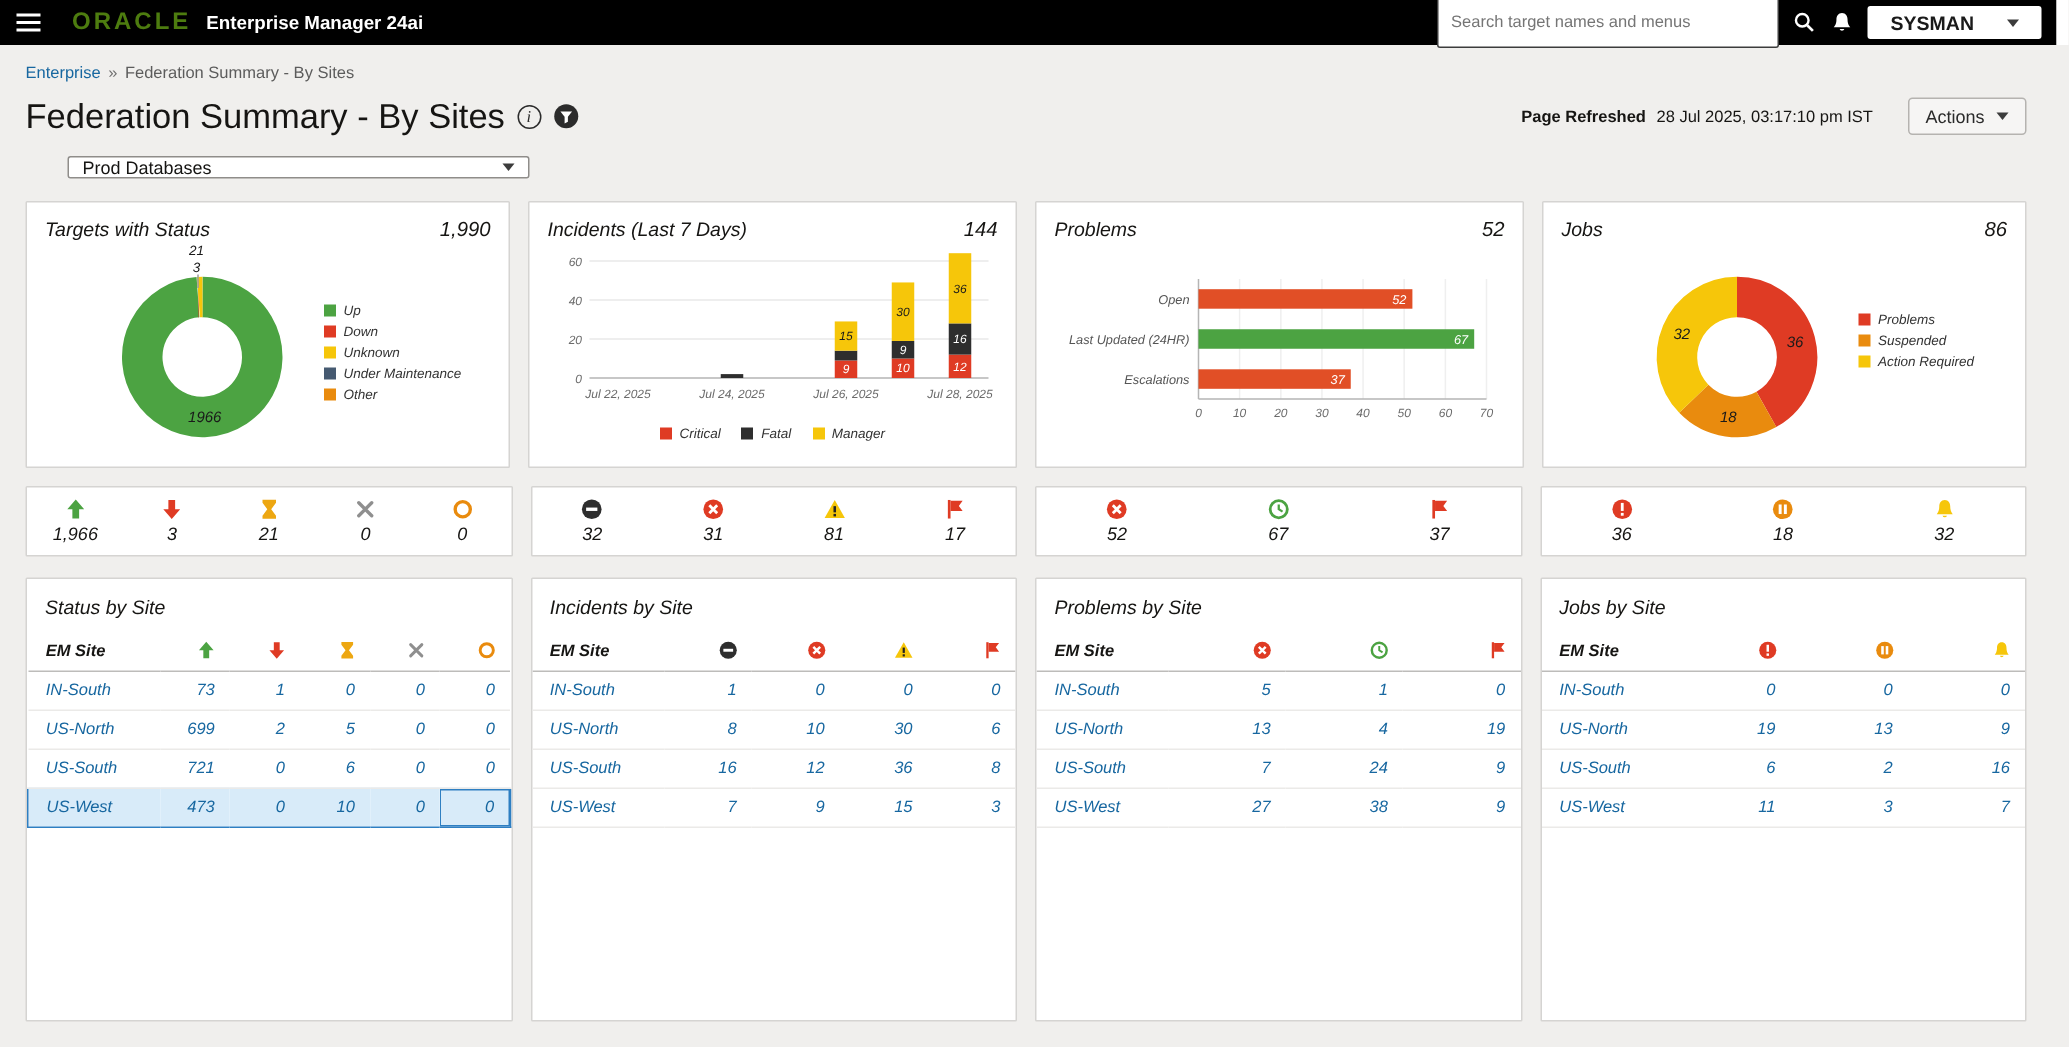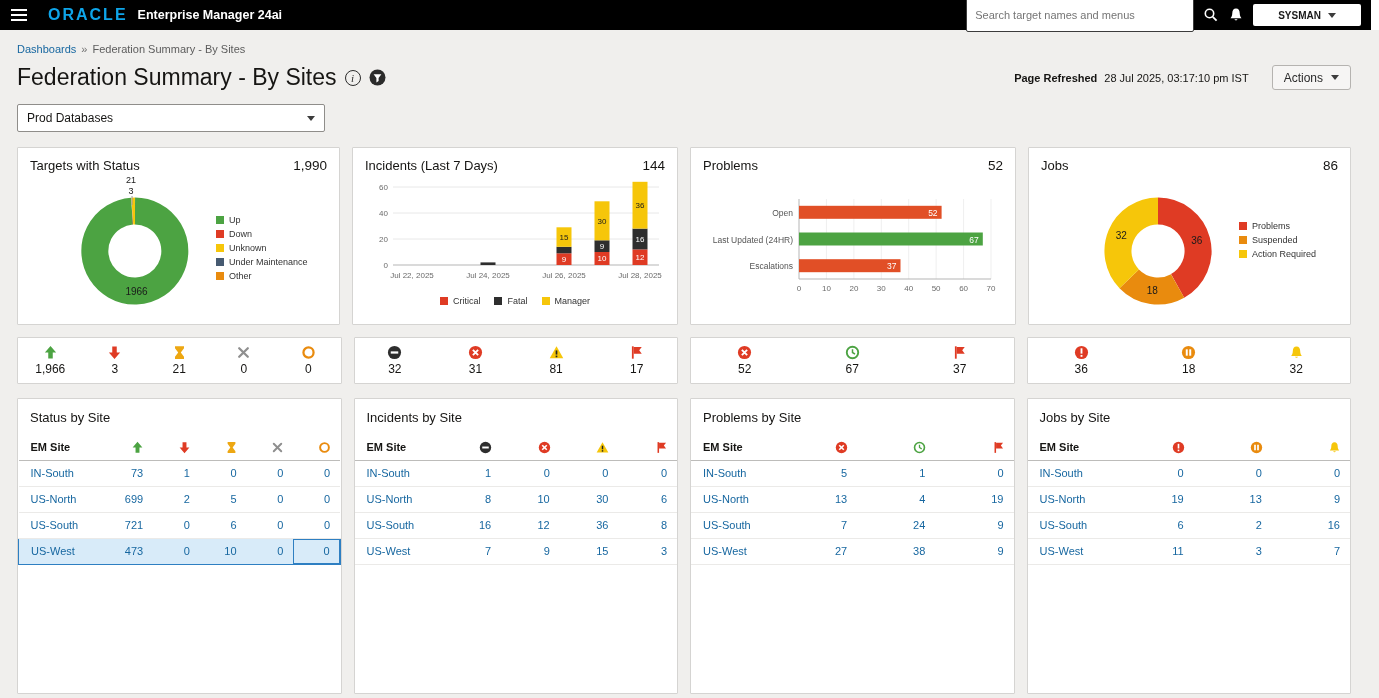--- a/index.html
+++ b/index.html
@@ -11,46 +11,46 @@
     color:#161513;
   }
   
   .topbar {
     height:30px; width:1371px; background:#000;
     display:flex; align-items:center; gap:10px; padding-right:10px;
   }
   .scroll-gutter { position:fixed; top:0; right:0; width:8px; height:30px; background:#fff; }
   .hamburger { width:38px; height:30px; background:none; border:none; display:flex; flex-direction:column; justify-content:center; align-items:center; gap:3px; cursor:pointer; }
   .hamburger i { display:block; width:16px; height:2px; background:#fff; }
-  .brand { color:#0ea5e9; font-size:16px; font-weight:bold; letter-spacing:2px; }
+  .brand { color:#4d7c0f; font-size:16px; font-weight:bold; letter-spacing:2px; }
   .product { color:#fff; font-size:12.5px; font-weight:bold; }
   .topbar-right { margin-left:auto; display:flex; align-items:center; gap:9px; }
   .search-input { width:228px; height:20px; border:1px solid #3c3c3c; border-radius:2px; background:#fff; font-size:11px; padding:16px 8px; color:#1a1a1a; font-family:"Liberation Sans",sans-serif; }
   .icon-btn { background:none; border:none; padding:0; display:flex; align-items:center; cursor:pointer; }
-  .user-chip { background:#fff; border:none; border-radius:2px; height:22px; display:flex; align-items:center; gap:7px; padding:0 25px; font-size:10px; font-weight:bold; color:#1a1a1a; cursor:pointer; font-family:"Liberation Sans",sans-serif; }
+  .user-chip { background:#fff; border:none; border-radius:2px; height:22px; display:flex; align-items:center; gap:22px; padding:0 15px; font-size:13px; font-weight:bold; color:#1a1a1a; cursor:pointer; font-family:"Liberation Sans",sans-serif; }
   .caret-down { width:0; height:0; border-left:4px solid transparent; border-right:4px solid transparent; border-top:5px solid #3c3c3c; display:inline-block; }
   
   main { padding:0 28px 0 17px; }
   .breadcrumb { padding-top:13px; font-size:11px; display:flex; gap:5px; align-items:center; }
   .bc-link { color:#1767a0; cursor:pointer; }
   .bc-sep { color:#707070; }
   .bc-current { color:#5c5c5c; }
   .title-row { display:flex; align-items:center; gap:8px; margin-top:9px; }
   h1 { margin:0; font-size:23px; font-weight:500; color:#161513; }
   .info-icon { width:16px; height:16px; border:1.5px solid #2b2b2b; border-radius:50%; color:#2b2b2b;
     font-family:"Liberation Serif", serif; font-style:italic; font-size:11px; display:flex; align-items:center; justify-content:center; cursor:pointer; }
   .title-right { margin-left:auto; display:flex; align-items:center; gap:7px;justify-content:space-between; }
   .refresh-label { font-size:11px; font-weight:bold; }
   .refresh-value { font-size:11px; }
   .actions-btn { margin-left:16px; height:25px; padding:0 11px; background:#f6f5f4; border:1px solid #b5b3b0; border-radius:3px; font-size:12px; color:#2b2b2b; display:flex; align-items:center; gap:8px; cursor:pointer; font-family:"Liberation Sans",sans-serif; }
   .filter-block { margin-top:13px; }
   .filter-label { font-size:11px; margin-bottom:4px; }
-  .select-box { width:308px; height:28px; border:1px solid #8f8d8a; border-radius:2px; background:#fff; display:flex; align-items:center; justify-content:space-between; padding:0 9px; font-size:12px; cursor:pointer; }
+  .select-box { width:308px; height:15px; border:1px solid #8f8d8a; border-radius:2px; background:#fff; display:flex; align-items:center; justify-content:space-between; padding:0 9px; font-size:12px; cursor:pointer;margin-left:28px; }
   
-  .grid { display:grid; grid-template-columns:repeat(4,1fr); gap:12px; }
+  .grid { display:grid; grid-template-columns:repeat(4,1fr); gap:12px;font-style:italic; }
   .charts-row { margin-top:15px; }
   .stats-row { margin-top:12px; }
   .tables-row { margin-top:14px; }
   .card { background:#fff; border:1px solid #d5d4d2; border-radius:1px; }
   .chart-card { height:178px; padding:10px 12px 6px; }
   .card-head { display:flex; justify-content:space-between; align-items:baseline; }
   .card-title { font-size:13px; }
   .card-total { font-size:13.5px; }
   .body-row { display:flex; }
   .body-col { display:flex; flex-direction:column; align-items:center; }
@@ -106,21 +106,21 @@
     <button class="user-chip">
       <span>SYSMAN</span>
       <span class="caret-down"></span>
     </button>
   </div>
 </header>
 <div class="scroll-gutter"></div>
 
 <main>
   <nav class="breadcrumb">
-    <span class="bc-link">Dashboards</span>
+    <span class="bc-link">Enterprise</span>
     <span class="bc-sep">»</span>
     <span class="bc-current">Federation Summary - By Sites</span>
   </nav>
 
   <div class="title-row">
     <h1>Federation Summary - By Sites</h1>
     <span class="info-icon">i</span>
     <span style="display:flex">
       <svg width="17" height="17" viewBox="0 0 17 17">
           <circle cx="8.5" cy="8.5" r="8" fill="#2b2b2b"></circle>

